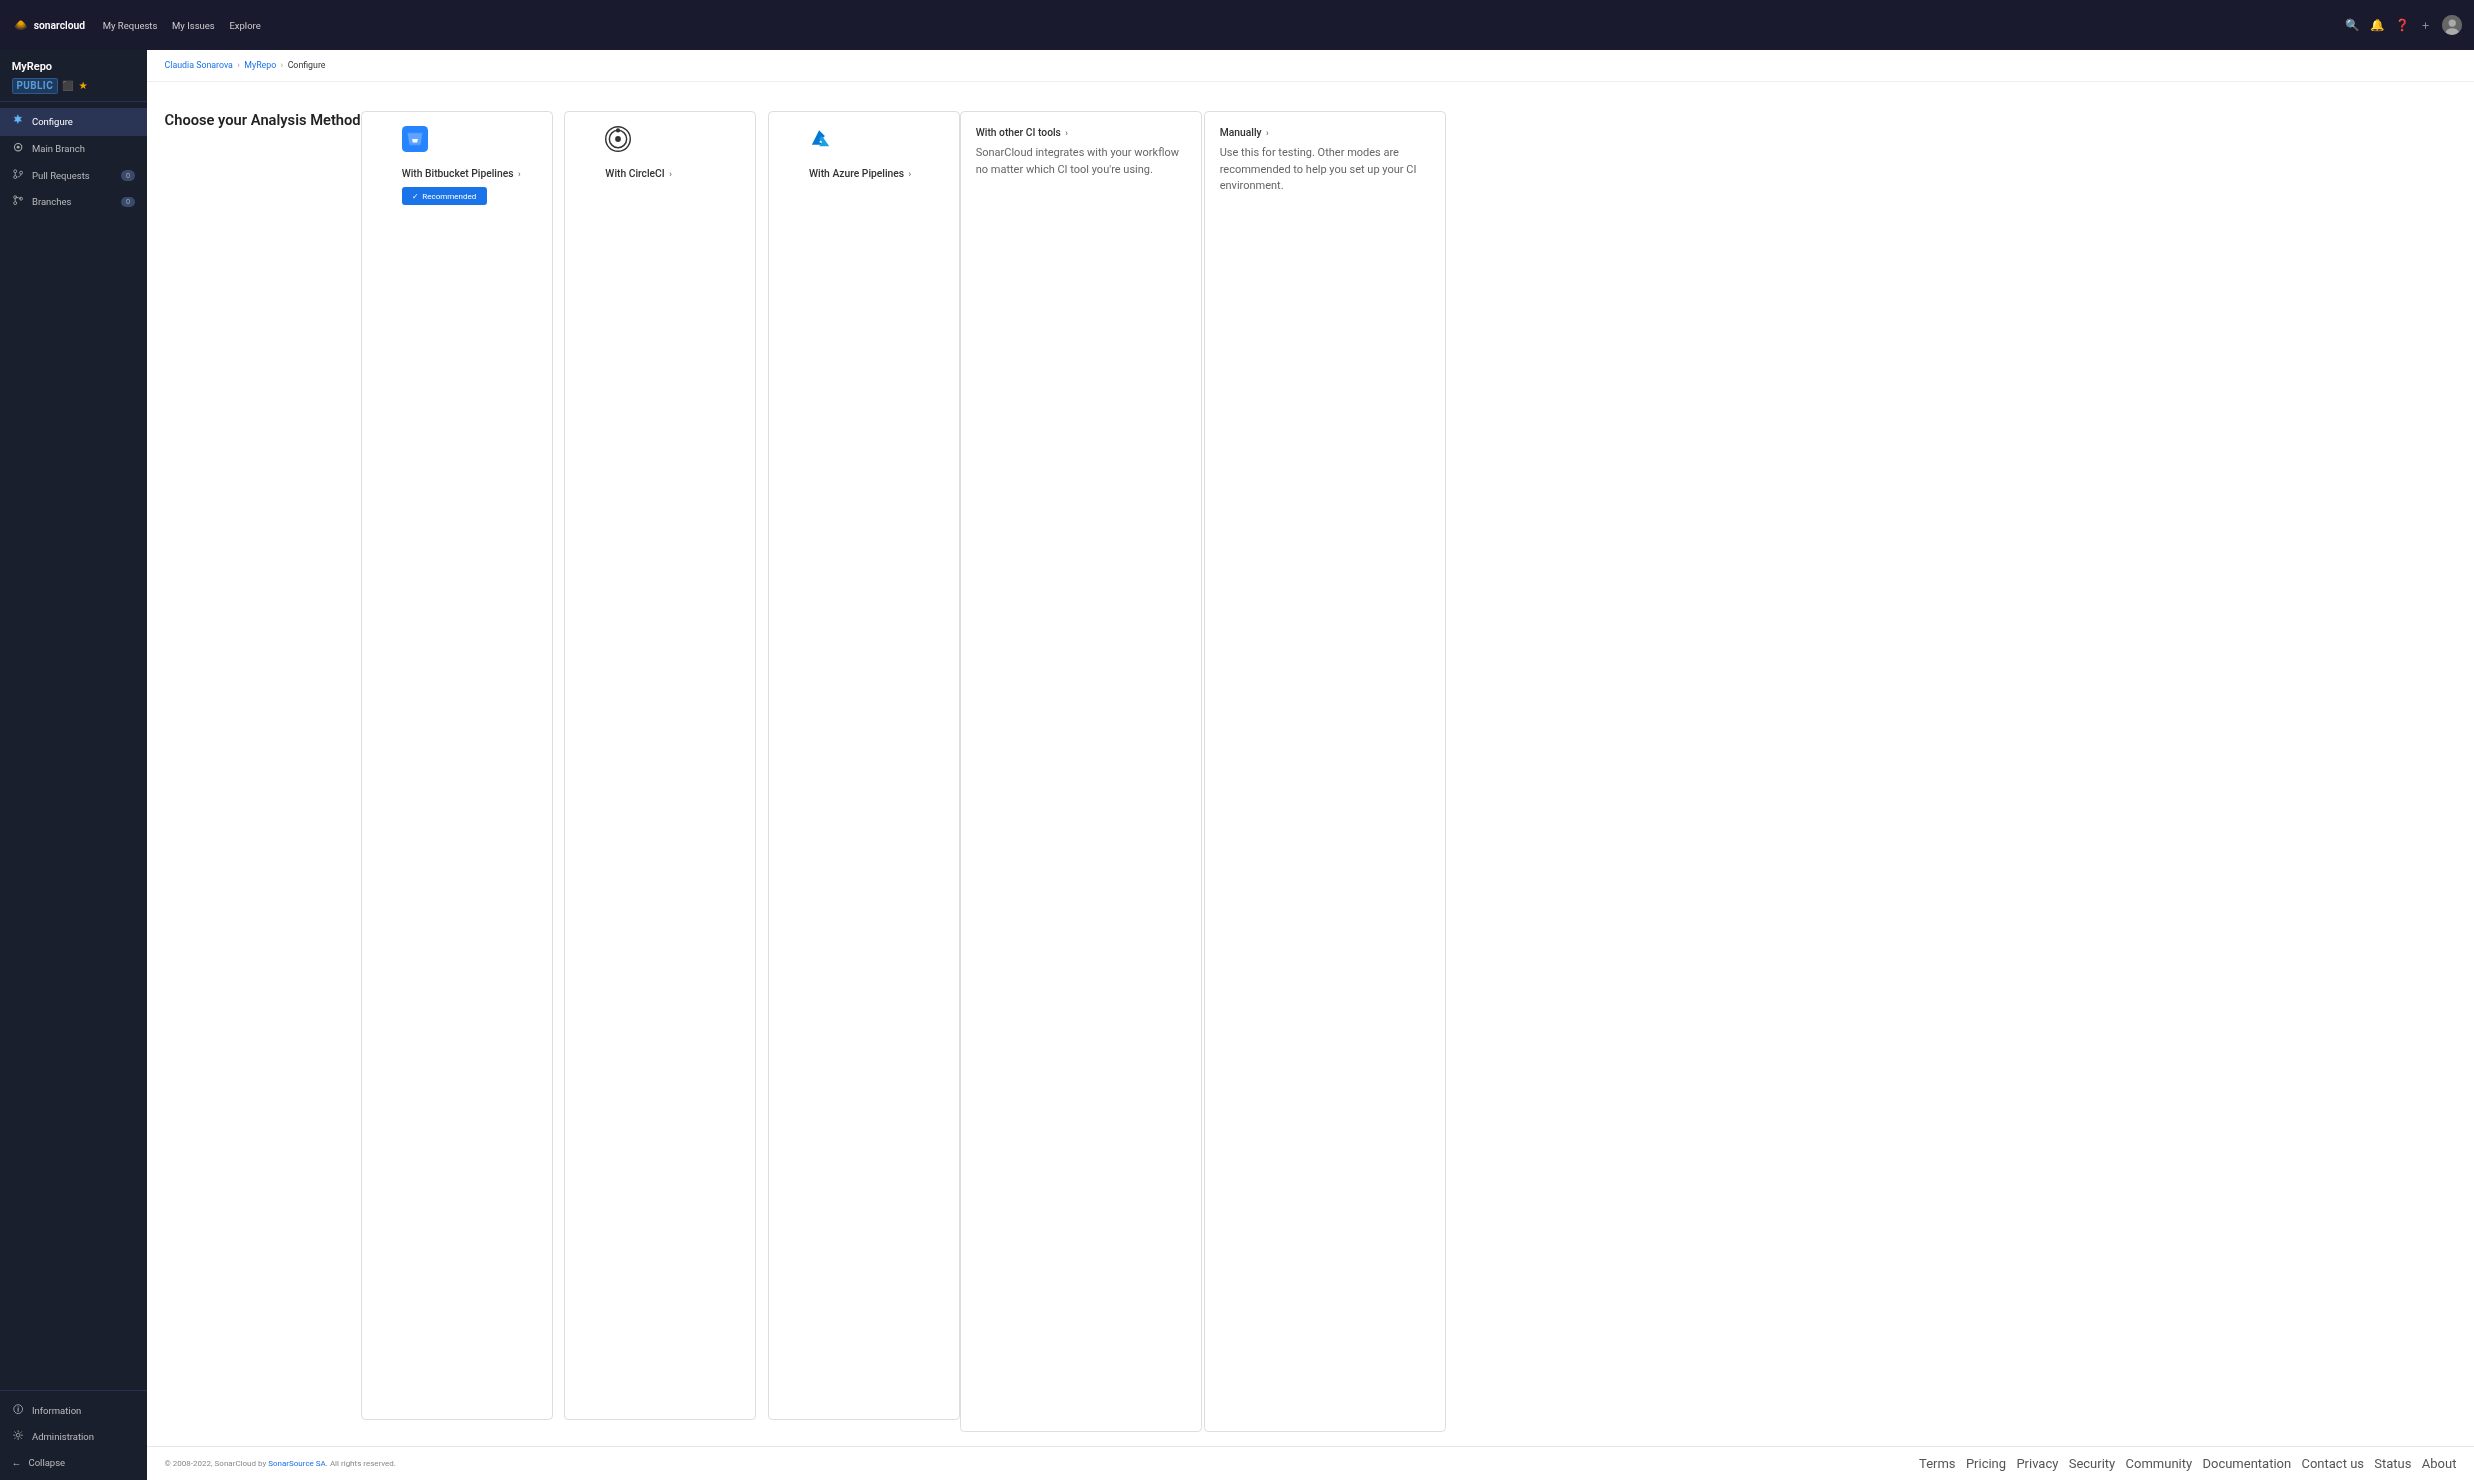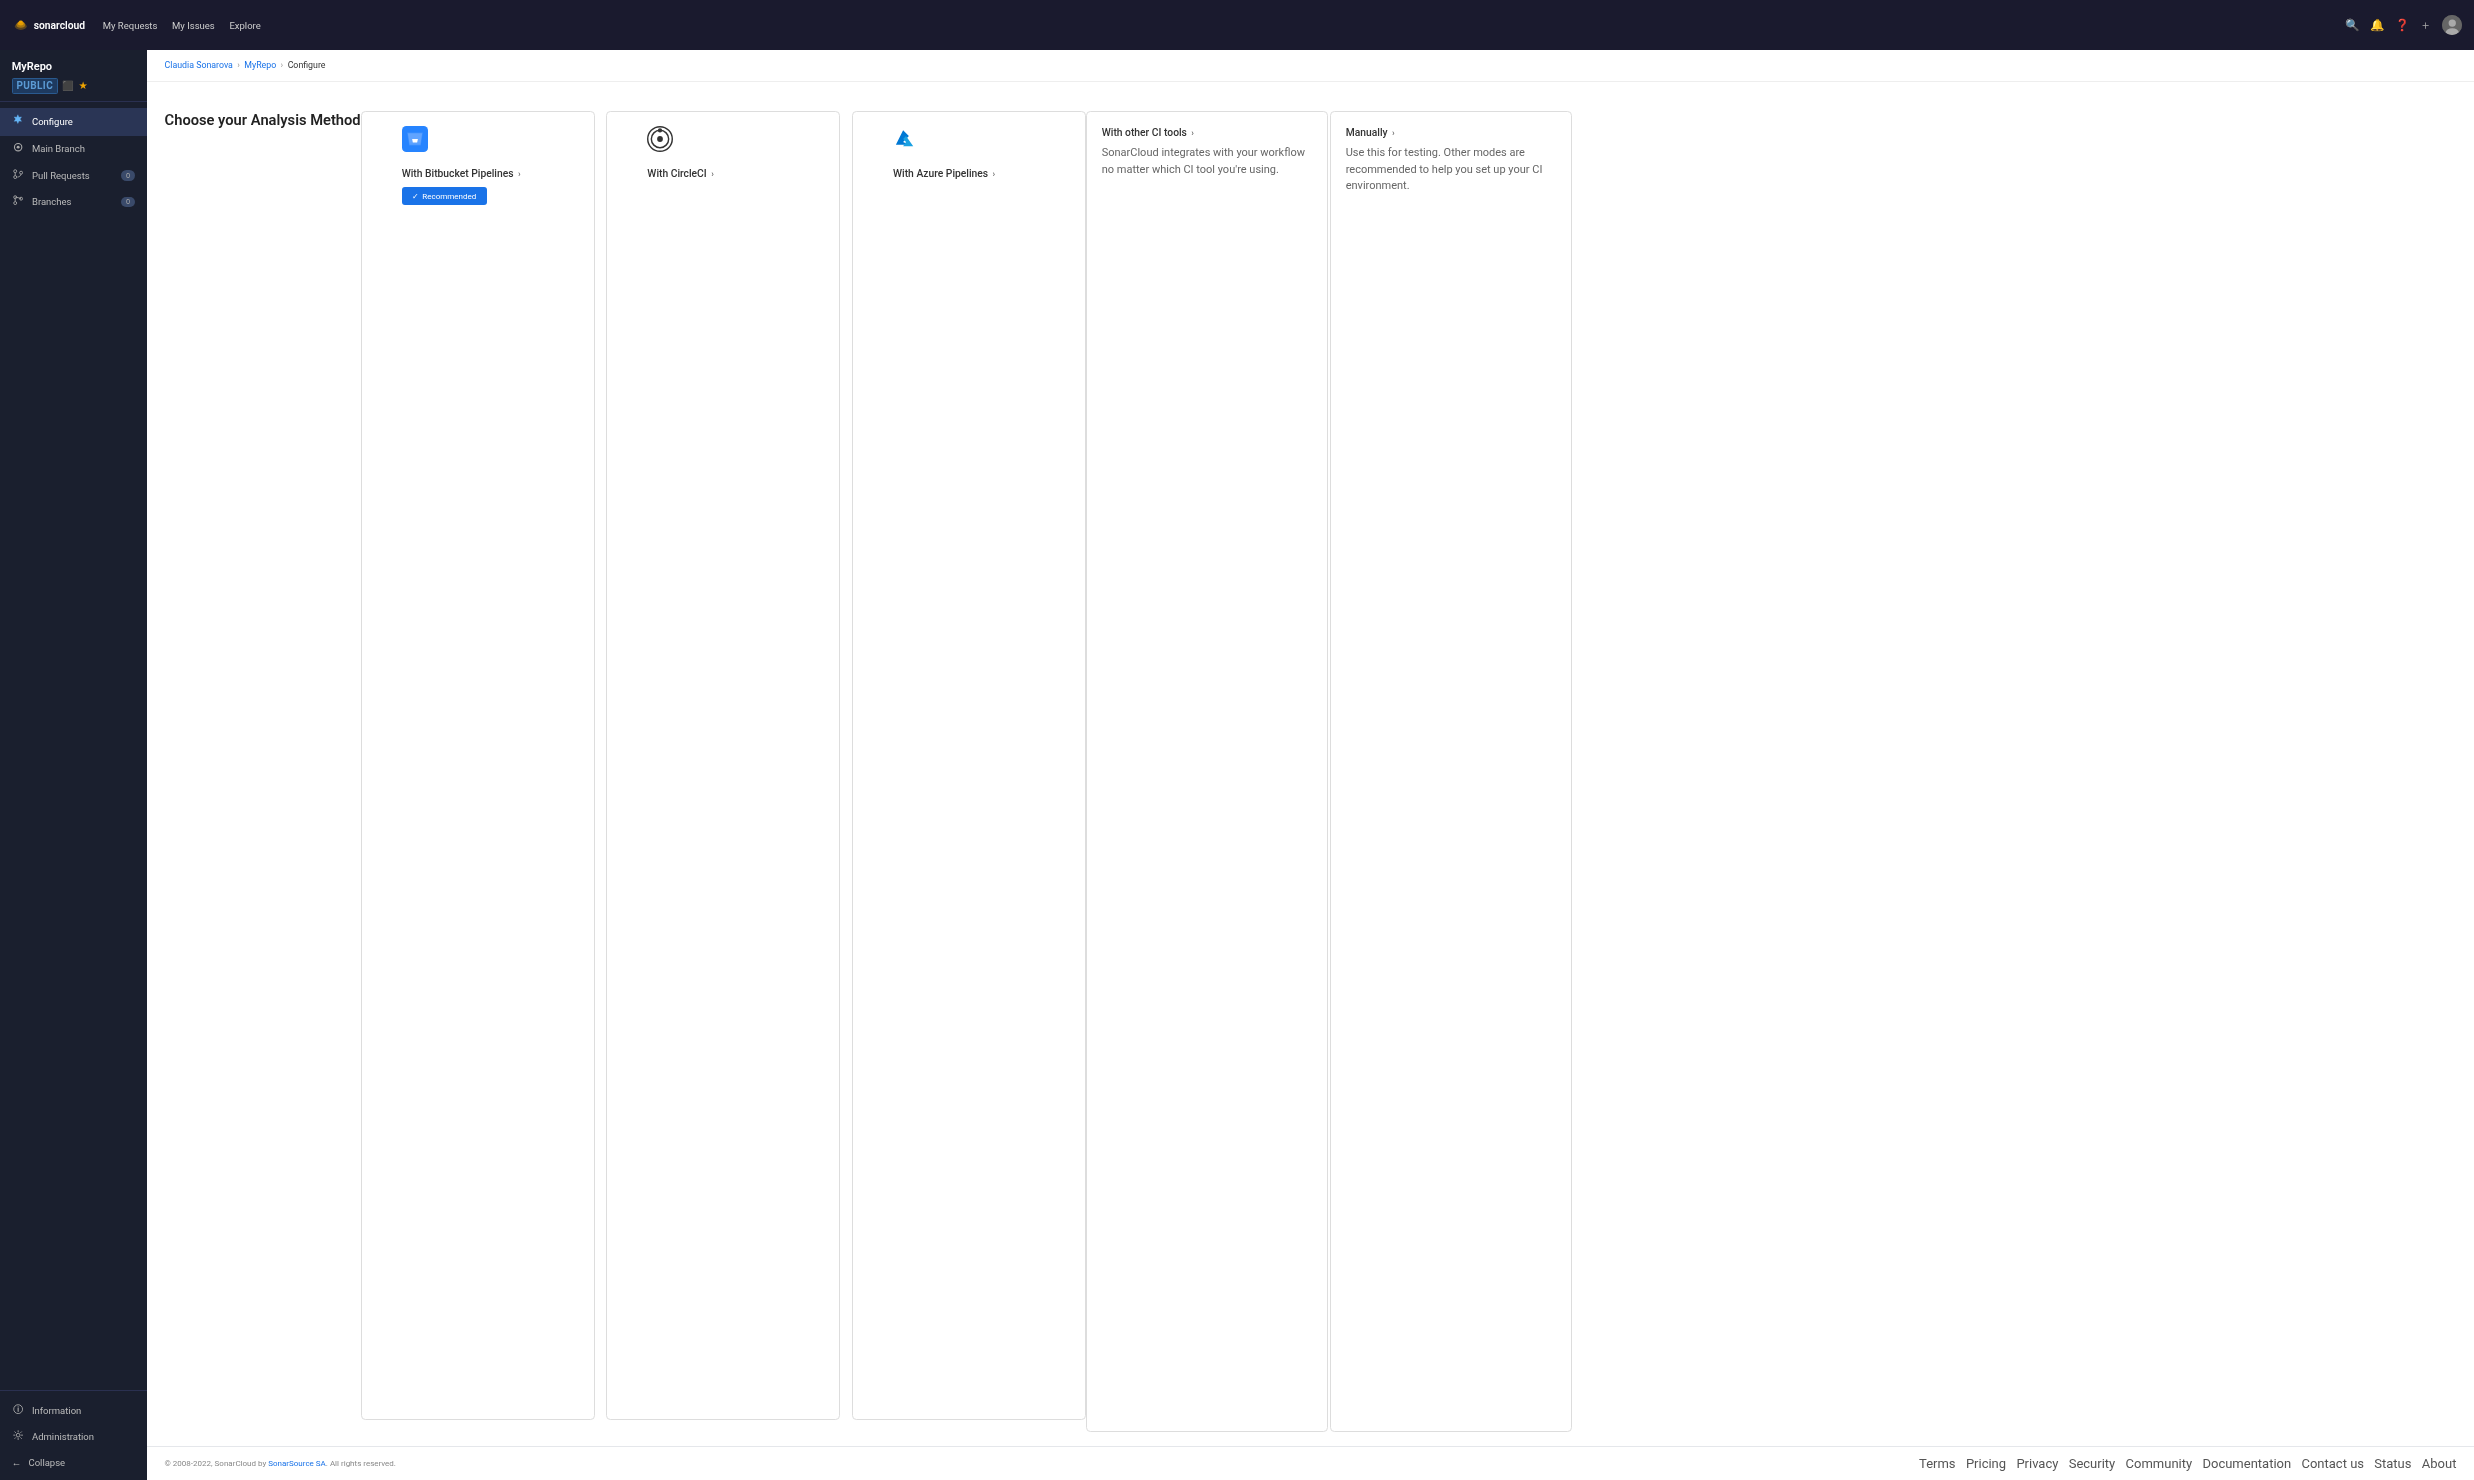--- a/index.html
+++ b/index.html
@@ -207,21 +207,21 @@
     .card {
       border: 0.7px solid #ddd;
       border-radius: 4.4px;
       padding: 14.7px;
       cursor: pointer;
       background: white;
       transition: box-shadow 0.15s;
       display: flex;
       flex-direction: column;
     }
-    .card-top { width: 234px; min-height: 81px; padding-left: 40px; }
+    .card-top { width: 192px; min-height: 81px; padding-left: 40px; }
     .card-icon {
       margin-bottom: 8.8px;
       font-size: 23.5px;
     }
     .card-label {
       display: flex;
       align-items: center;
       gap: 4.4px;
       font-size: 10.3px;
       color: #333;

